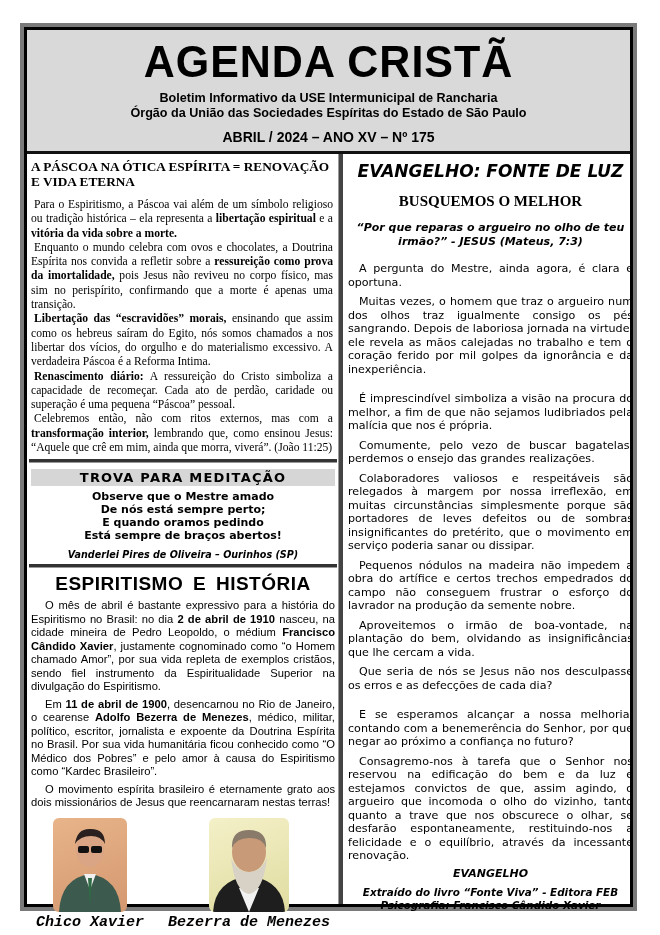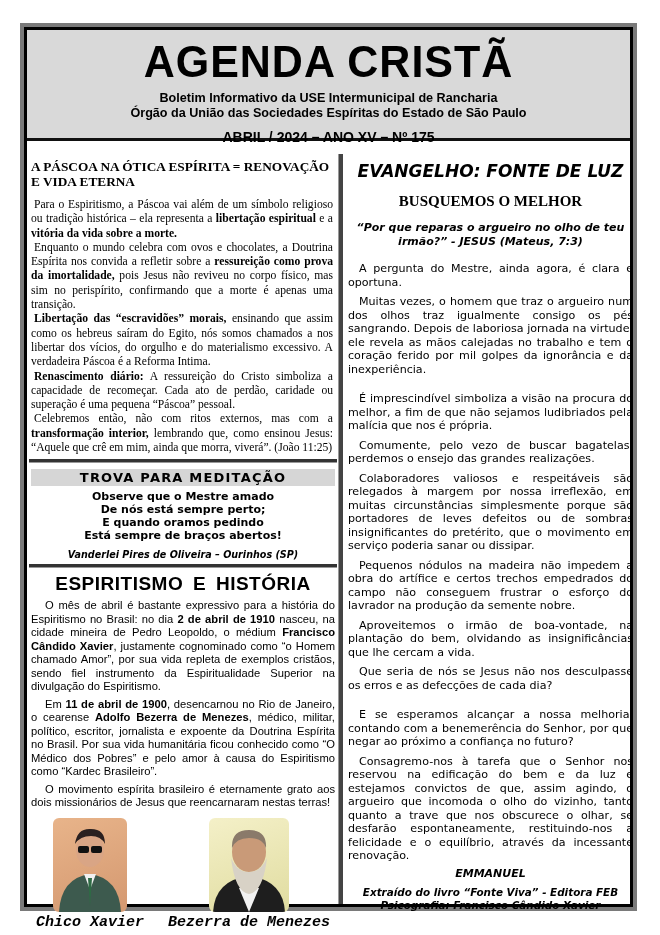--- a/index.html
+++ b/index.html
@@ -6,21 +6,21 @@
   body { width:660px; height:935px; position:relative; overflow:hidden; }
   .frame {
     position:absolute; left:20px; top:23px; width:617px; height:888px;
     border:2px solid #7a7a7a; background:#7a7a7a; box-sizing:border-box;
   }
   .frame-inner {
     position:absolute; left:2px; top:2px; right:2px; bottom:2px;
     border:3px solid #000; background:#fff; box-sizing:border-box;
   }
   .masthead {
-    position:absolute; left:0; top:0; right:0; height:111px;
+    position:absolute; left:0; top:0; right:0; height:124px;
     background:#d9d9d9; border-bottom:3px solid #111; box-sizing:border-box;
     text-align:center; font-family:"Liberation Sans", sans-serif; color:#000;
   }
   .mast-title { font-size:43px; font-weight:bold; letter-spacing:1px; margin-top:7px; line-height:48px; transform:scaleY(1.05); }
   .mast-sub { font-size:12.6px; font-weight:bold; line-height:15px; }
   .mast-sub.first { margin-top:6px; }
   .mast-issue { font-size:14px; font-weight:bold; margin-top:8px; }
   .col-divider { position:absolute; top:124px; bottom:0; left:311px; width:4px; background:#444; border-left:1px solid #999; }
   .left-col { position:absolute; left:4px; top:127px; width:304px; }
   .right-col { position:absolute; left:321px; top:127px; width:285px; }
@@ -145,21 +145,21 @@
         <p>Muitas vezes, o homem que traz o argueiro num dos olhos traz igualmente consigo os pés sangrando. Depois de laboriosa jornada na virtude, ele revela as mãos calejadas no trabalho e tem o coração ferido por mil golpes da ignorância e da inexperiência.</p>
         <p class="gap">É imprescindível simboliza a visão na procura do melhor, a fim de que não sejamos ludibriados pela malícia que nos é própria.</p>
         <p>Comumente, pelo vezo de buscar bagatelas, perdemos o ensejo das grandes realizações.</p>
         <p>Colaboradores valiosos e respeitáveis são relegados à margem por nossa irreflexão, em muitas circunstâncias simplesmente porque são portadores de leves defeitos ou de sombras insignificantes do pretérito, que o movimento em serviço poderia sanar ou dissipar.</p>
         <p>Pequenos nódulos na madeira não impedem a obra do artífice e certos trechos empedrados do campo não conseguem frustrar o esforço do lavrador na produção da semente nobre.</p>
         <p>Aproveitemos o irmão de boa-vontade, na plantação do bem, olvidando as insignificâncias que lhe cercam a vida.</p>
         <p>Que seria de nós se Jesus não nos desculpasse os erros e as defecções de cada dia?</p>
         <p class="gap">E se esperamos alcançar a nossa melhoria, contando com a benemerência do Senhor, por que negar ao próximo a confiança no futuro?</p>
         <p>Consagremo-nos à tarefa que o Senhor nos reservou na edificação do bem e da luz e estejamos convictos de que, assim agindo, o argueiro que incomoda o olho do vizinho, tanto quanto a trave que nos obscurece o olhar, se desfarão espontaneamente, restituindo-nos a felicidade e o equilíbrio, através da incessante renovação.</p>
       </div>
-      <div class="ev-sig">EMMANUEL</div>
+      <div class="ev-sig">EVANGELHO</div>
       <div class="ev-src">
         <div>Extraído do livro “Fonte Viva” - Editora FEB</div>
         <div>Psicografia: Francisco Cândido Xavier</div>
       </div>
     </article>
   </section>
 
  </div>
 </div>
 

